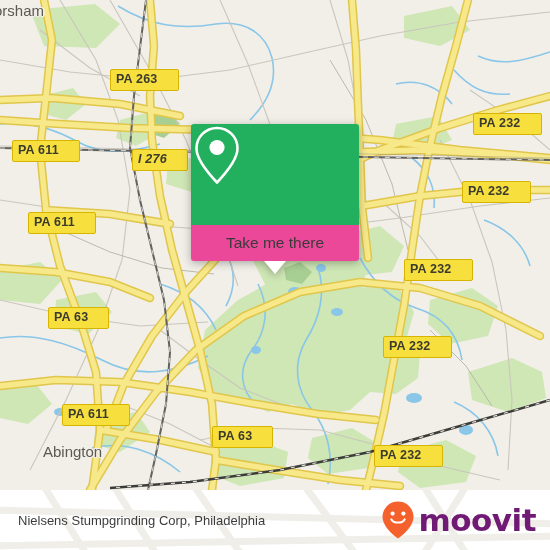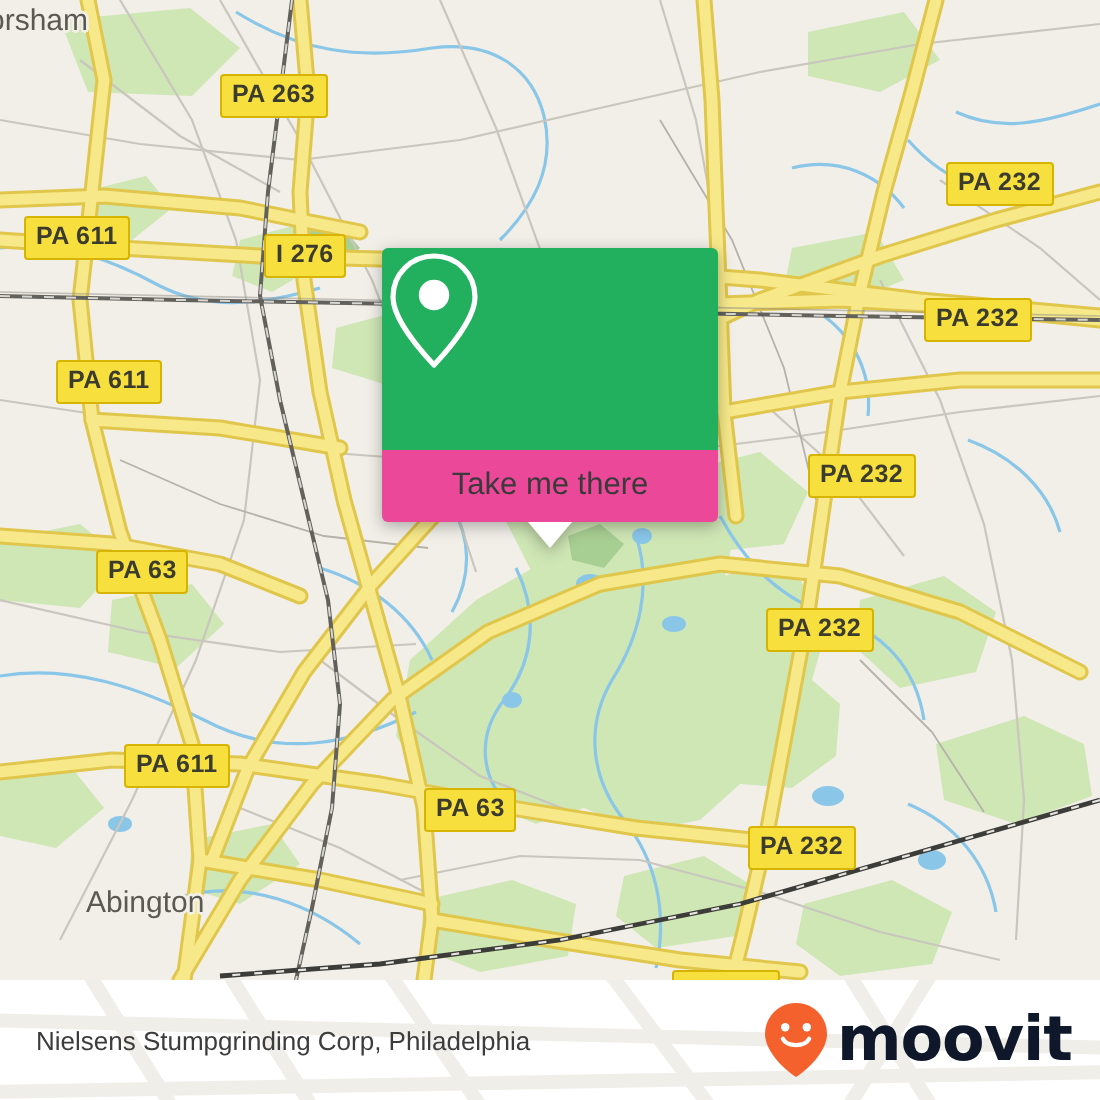--- a/index.html
+++ b/index.html
@@ -20,25 +20,26 @@
   
   .shield{
     position:absolute;
     background:#f7e03d;
     border:1.6px solid #d6b400;
     border-radius:2px;
     color:#3b3b2e;
     font-size:12.5px;
     font-weight:bold;
     line-height:1;
-    padding:3px 5px 4px 5px;
+    padding:3px 20px 4px 5px;
     white-space:nowrap;
     letter-spacing:.2px;
     font-family:"Liberation Sans",sans-serif;
     box-sizing:border-box;
+    margin-top:32px;
   }
   
   .placename{
     position:absolute;
     color:#5a5a52;
     font-size:15px;
     white-space:nowrap;
     text-shadow:
       1.4px 0 0 #f2efe9,-1.4px 0 0 #f2efe9,0 1.4px 0 #f2efe9,0 -1.4px 0 #f2efe9,
       1px 1px 0 #f2efe9,-1px 1px 0 #f2efe9,1px -1px 0 #f2efe9,-1px -1px 0 #f2efe9;
@@ -97,21 +98,21 @@
     position:absolute;left:18px;top:0;height:60px;
     display:flex;align-items:center;
     color:#3c3c3c;font-size:13px;white-space:nowrap;
     font-family:"Liberation Sans",sans-serif;
   }
   .brand{
     position:absolute;right:14px;top:0;height:60px;
     display:flex;align-items:center;gap:3px;
   }
   .brand-word{
-    color:#0f172a;font-size:31px;font-weight:bold;line-height:1;
+    color:#701a75;font-size:31px;font-weight:bold;line-height:1;
     letter-spacing:-0.5px;
     font-family:"DejaVu Sans",sans-serif;
     text-align:center;
   }
 </style>
 </head>
 <body>
 
 <div id="root">
 
@@ -256,21 +257,21 @@
 
         <g>
           <path d="M0 146 L550 158" stroke="#8f8d86" stroke-width="0.8" fill="none" opacity="0.5"></path>
         </g>
 
       </g>
     </svg>
 
     <div class="shield" style="left:110px;top:37px;">PA 263</div>
     <div class="shield" style="left:12px;top:108px;">PA 611</div>
-    <div class="shield" style="left:132px;top:117px;">I 276</div>
+    <div class="shield" style="left:132px;top:117px;font-style:italic;">I 276</div>
     <div class="shield" style="left:28px;top:180px;">PA 611</div>
     <div class="shield" style="left:48px;top:275px;">PA 63</div>
     <div class="shield" style="left:62px;top:372px;">PA 611</div>
     <div class="shield" style="left:212px;top:394px;">PA 63</div>
     <div class="shield" style="left:473px;top:81px;">PA 232</div>
     <div class="shield" style="left:462px;top:149px;">PA 232</div>
     <div class="shield" style="left:404px;top:227px;">PA 232</div>
     <div class="shield" style="left:383px;top:304px;">PA 232</div>
     <div class="shield" style="left:374px;top:413px;">PA 232</div>
     <div class="shield" style="left:336px;top:485px;">PA 232</div>

